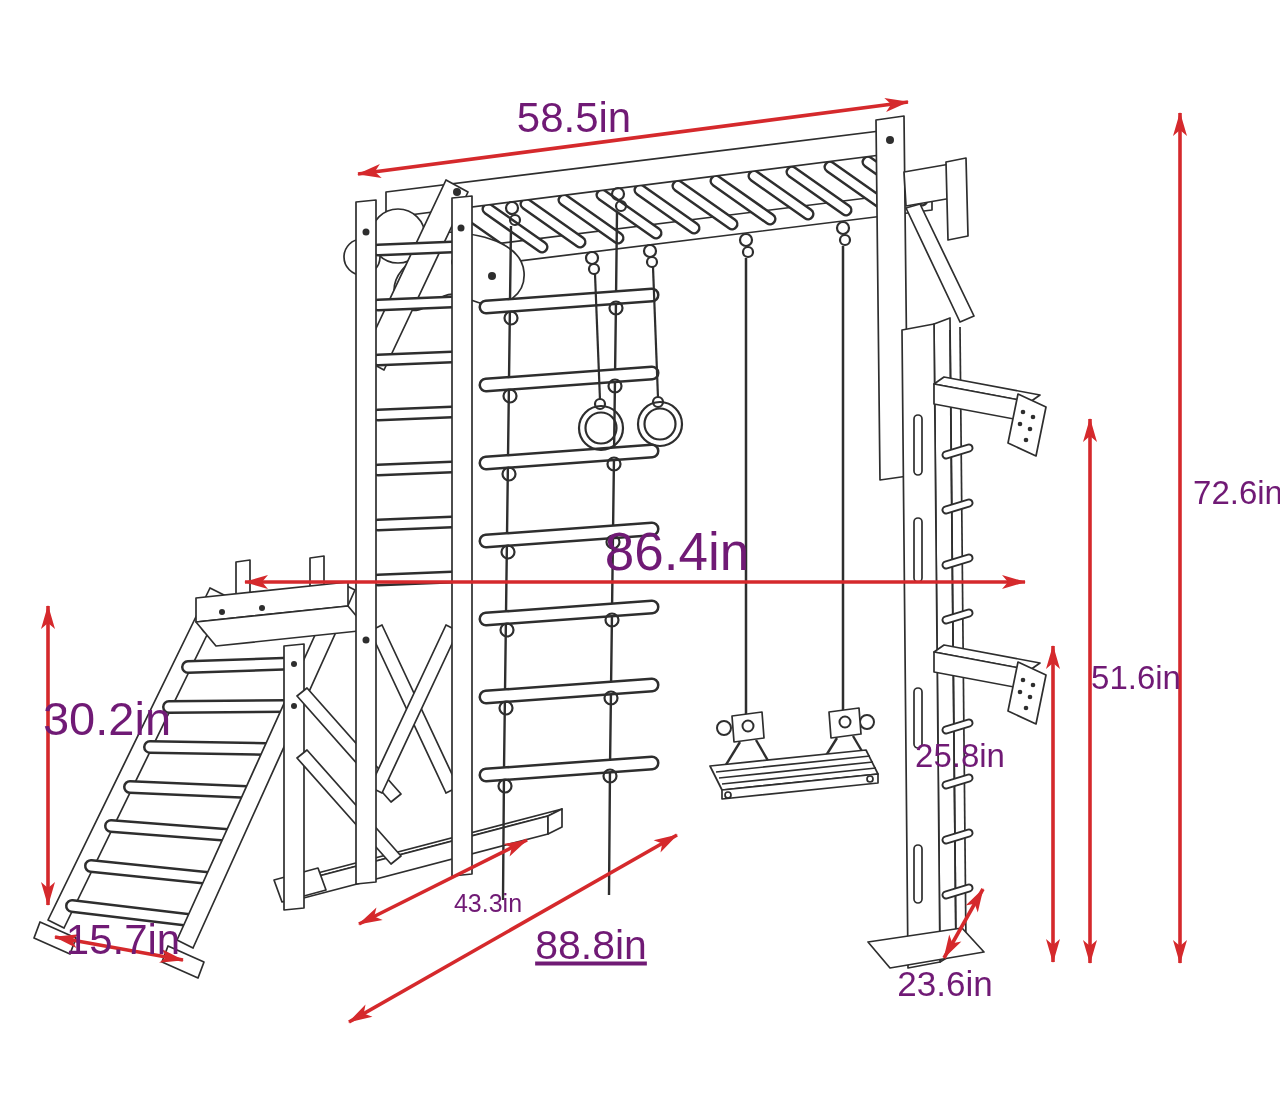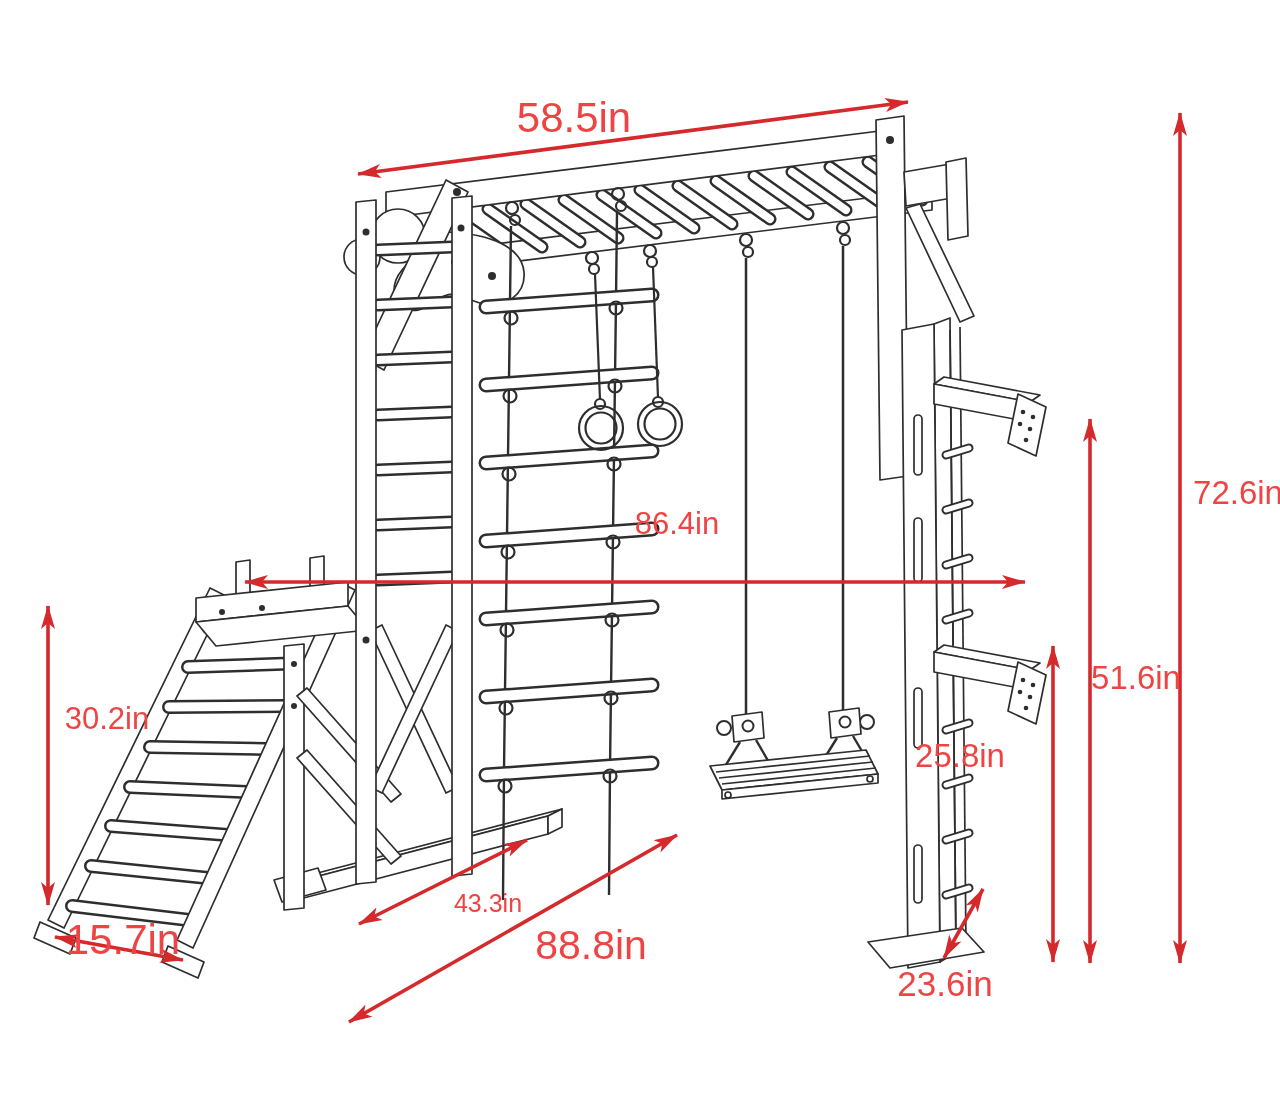--- a/index.html
+++ b/index.html
@@ -1,29 +1,29 @@
 <!DOCTYPE html>
 <html><head>
 <meta charset="utf-8">
 <style>
   html,body{margin:0;padding:0;background:#ffffff;}
   #stage{position:relative;width:1280px;height:1108px;background:#ffffff;overflow:hidden;
          font-family:"Liberation Sans",sans-serif;}
   #drawing{position:absolute;left:0;top:0;}
-  .dl{position:absolute;transform:translate(-50%,-50%);color:#ef4444;white-space:nowrap;
+  .dl{position:absolute;transform:translate(-50%,-50%);color:#701a75;white-space:nowrap;
       font-family:"Liberation Sans",sans-serif;line-height:1;}
   .dl-58-5{left:574px;top:118px;font-size:42px;}
-  .dl-86-4{left:677px;top:523px;font-size:31px;}
+  .dl-86-4{left:677px;top:551px;font-size:53px;}
   .dl-72-6{left:1226px;top:492px;font-size:33px;margin-left:12px;}
   .dl-51-6{left:1136px;top:677px;font-size:33px;text-align:right;}
   .dl-25-8{left:960px;top:755px;font-size:33px;}
-  .dl-30-2{left:107px;top:718px;font-size:31px;}
+  .dl-30-2{left:107px;top:718px;font-size:47px;}
   .dl-15-7{left:123px;top:940px;font-size:42px;}
   .dl-43-3{left:488px;top:903px;font-size:25px;}
-  .dl-88-8{left:591px;top:945px;font-size:41px;}
+  .dl-88-8{left:591px;top:945px;font-size:41px;text-decoration:underline;}
   .dl-23-6{left:945px;top:983px;font-size:35px;}
   
   .co{stroke-width:13;stroke-linecap:round;}
   .ci{stroke:#ffffff;stroke-width:8;stroke-linecap:round;}
   .co2{stroke-width:15;stroke-linecap:round;}
   .ci2{stroke:#ffffff;stroke-width:10;stroke-linecap:round;}
   .co3{stroke-width:14;stroke-linecap:round;}
   .ci3{stroke:#ffffff;stroke-width:9;stroke-linecap:round;}
   .co4{stroke-width:9;stroke-linecap:round;}
   .ci4{stroke:#ffffff;stroke-width:5;stroke-linecap:round;}

